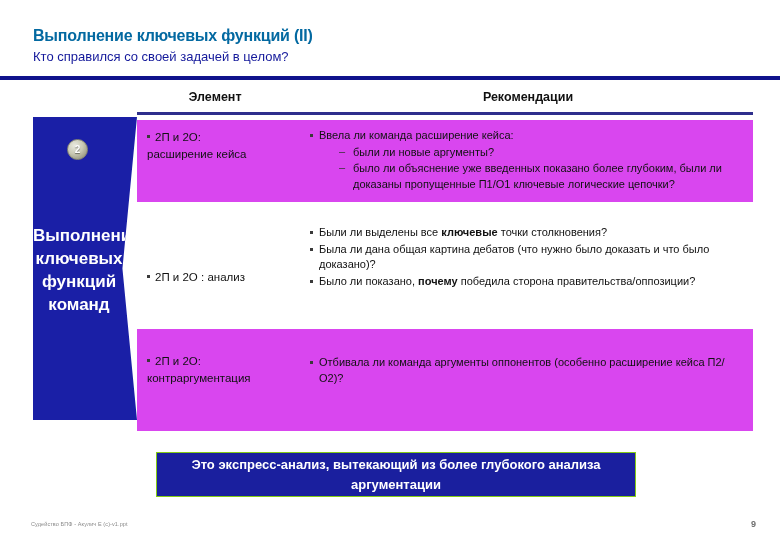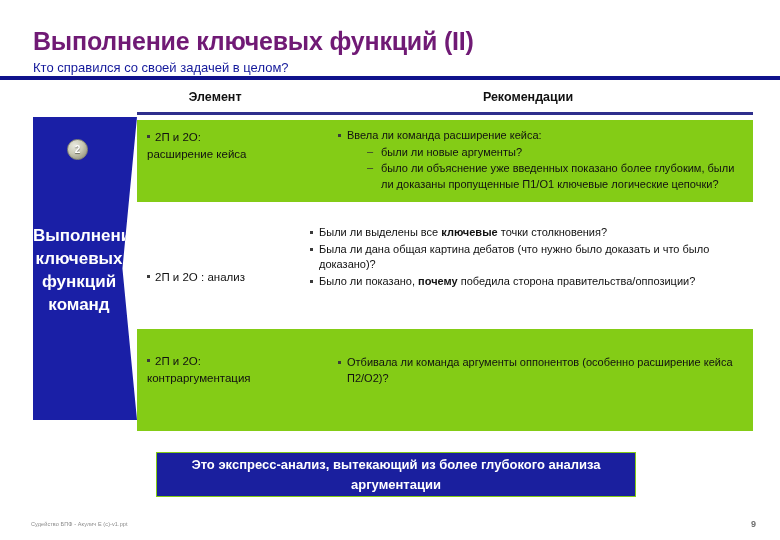--- a/index.html
+++ b/index.html
@@ -18,23 +18,23 @@
   }
 
   
   #title-block {
     position: absolute;
     left: 33px;
     top: 27px;
     width: 720px;
   }
   #slide-title {
-    font-size: 25px;
-    font-weight: bold;
-    color: #701a75;
+    font-size: 16px;
+    font-weight: bold;
+    color: #0369a1;
     letter-spacing: -0.2px;
     line-height: 1.15;
     white-space: nowrap;
   }
   #slide-subtitle {
     margin-top: 5px;
     font-size: 13px;
     color: #14199b;
     line-height: 1.15;
     white-space: nowrap;
@@ -114,21 +114,21 @@
     top: 22px;
     width: 616px;
     height: 3px;
     background: #2f2f8c;
   }
 
   .row {
     position: relative;
     display: flex;
   }
-  .row.shaded { background: #84cc16; gap: 28px; }
+  .row.shaded { background: #d946ef; }
   .row.plain  { background: #ffffff; }
   .cell-element {
     width: 166px;
     flex: 0 0 166px;
     padding: 9px 6px 6px 10px;
     font-size: 11.5px;
     color: #111111;
     line-height: 1.45;
   }
   .cell-recs {

